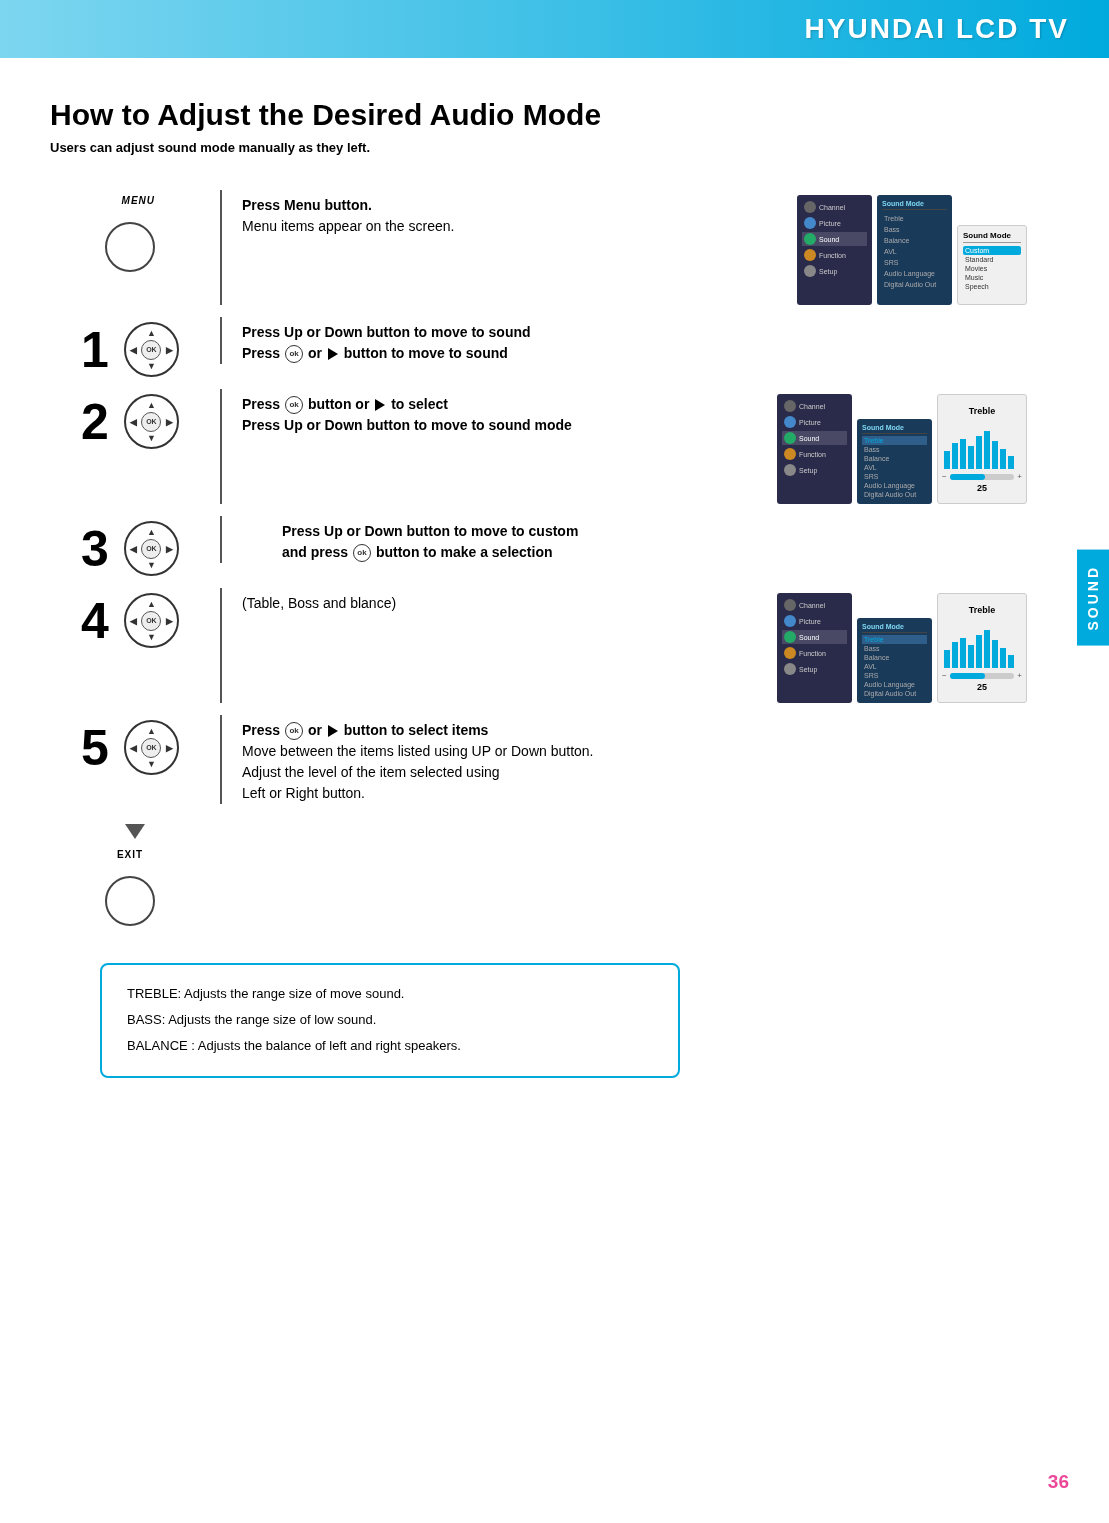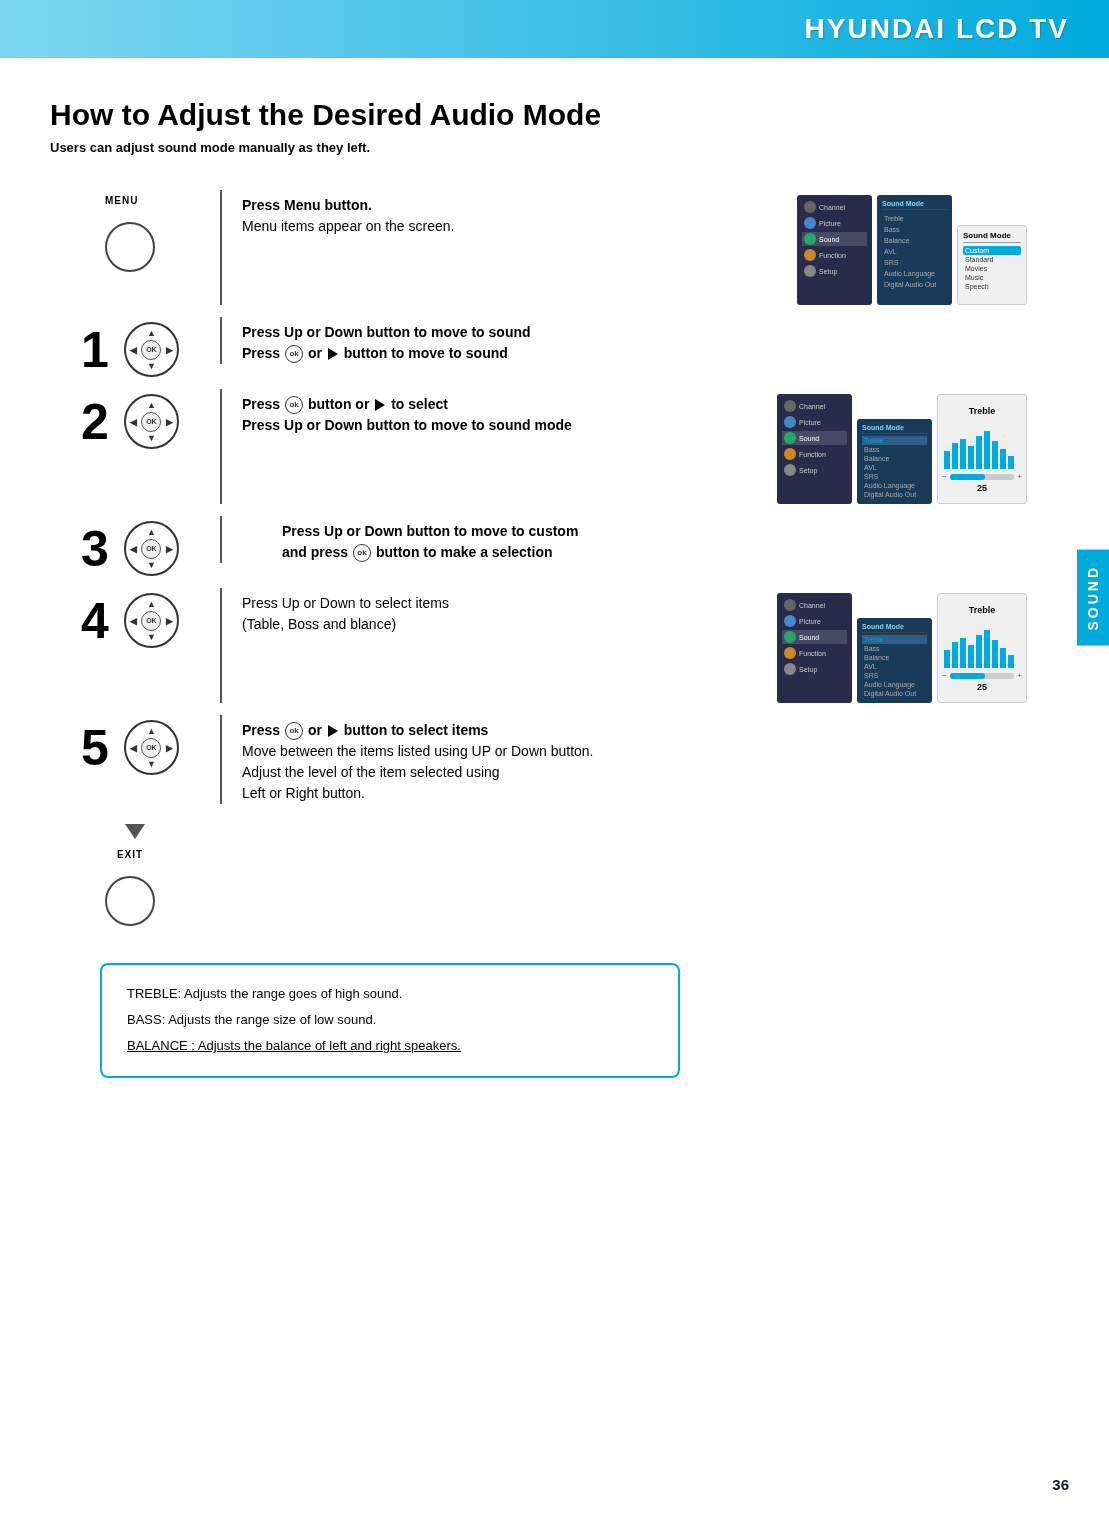--- a/index.html
+++ b/index.html
@@ -143,22 +143,23 @@
     }
     .dpad-arrow.up { top: 4px; left: 50%; transform: translateX(-50%); }
     .dpad-arrow.down { bottom: 4px; left: 50%; transform: translateX(-50%); }
     .dpad-arrow.left { left: 4px; top: 50%; transform: translateY(-50%); }
     .dpad-arrow.right { right: 4px; top: 50%; transform: translateY(-50%); }
 
     
     .menu-btn-area {
       display: flex;
       flex-direction: column;
-      align-items: flex-start;
+      align-items: flex-end;
       gap: 16px;
+      font-style: italic;
     }
     .menu-label {
       font-size: 10px;
       font-weight: bold;
       color: #000;
       letter-spacing: 1px;
     }
     .circle-btn {
       width: 50px;
       height: 50px;
@@ -350,30 +351,30 @@
       margin-top: 25px;
       max-width: 580px;
       margin-left: 50px;
     }
     .info-line {
       font-size: 13px;
       color: #000;
       margin-bottom: 8px;
       line-height: 1.4;
     }
-    .info-line:last-child { margin-bottom: 0; text-decoration: underline; }
+    .info-line:last-child { margin-bottom: 0; }
 
     
     .page-number {
       position: absolute;
       bottom: 30px;
       right: 40px;
-      font-size: 15px;
-      font-weight: bold;
-      color: #0f172a;
+      font-size: 19px;
+      font-weight: bold;
+      color: #ec4899;
       margin-left: 40px;
     }
 
     
     .ok-circle {
       display: inline-flex;
       align-items: center;
       justify-content: center;
       width: 18px;
       height: 18px;
@@ -626,21 +627,20 @@
               <span class="dpad-arrow down">▼</span>
               <span class="dpad-arrow left">◀</span>
               <span class="dpad-arrow right">▶</span>
               <div class="dpad-inner">OK</div>
             </div>
           </div>
         </div>
       </div>
       <div class="step-desc" style="display:flex; align-items:flex-start; gap: 20px;">
         <div style="flex:1;">
-          <div class="step-desc-text">Press Up or Down to select items</div>
           <div class="step-desc-text">(Table, Boss and blance)</div>
         </div>
 
         <div class="screen-container">
           <div class="tv-screen">
             <div class="tv-menu-panel">
               <div class="tv-menu-item">
                 <div class="tv-menu-icon"></div>
                 <span style="font-size:7px;color:#ccc;">Channel</span>
               </div>
@@ -732,20 +732,20 @@
         <div class="exit-btn-area">
           <span class="exit-label">EXIT</span>
           <div class="circle-btn"></div>
         </div>
       </div>
     </div>
 
   </div>
 
   <div class="info-box">
-    <div class="info-line">TREBLE: Adjusts the range goes of high sound.</div>
+    <div class="info-line">TREBLE: Adjusts the range size of move sound.</div>
     <div class="info-line">BASS: Adjusts the range size of low sound.</div>
     <div class="info-line">BALANCE : Adjusts the balance of left and right speakers.</div>
   </div>
 
 </div>
 
 <div class="page-number">36</div>
 
 </body></html>

